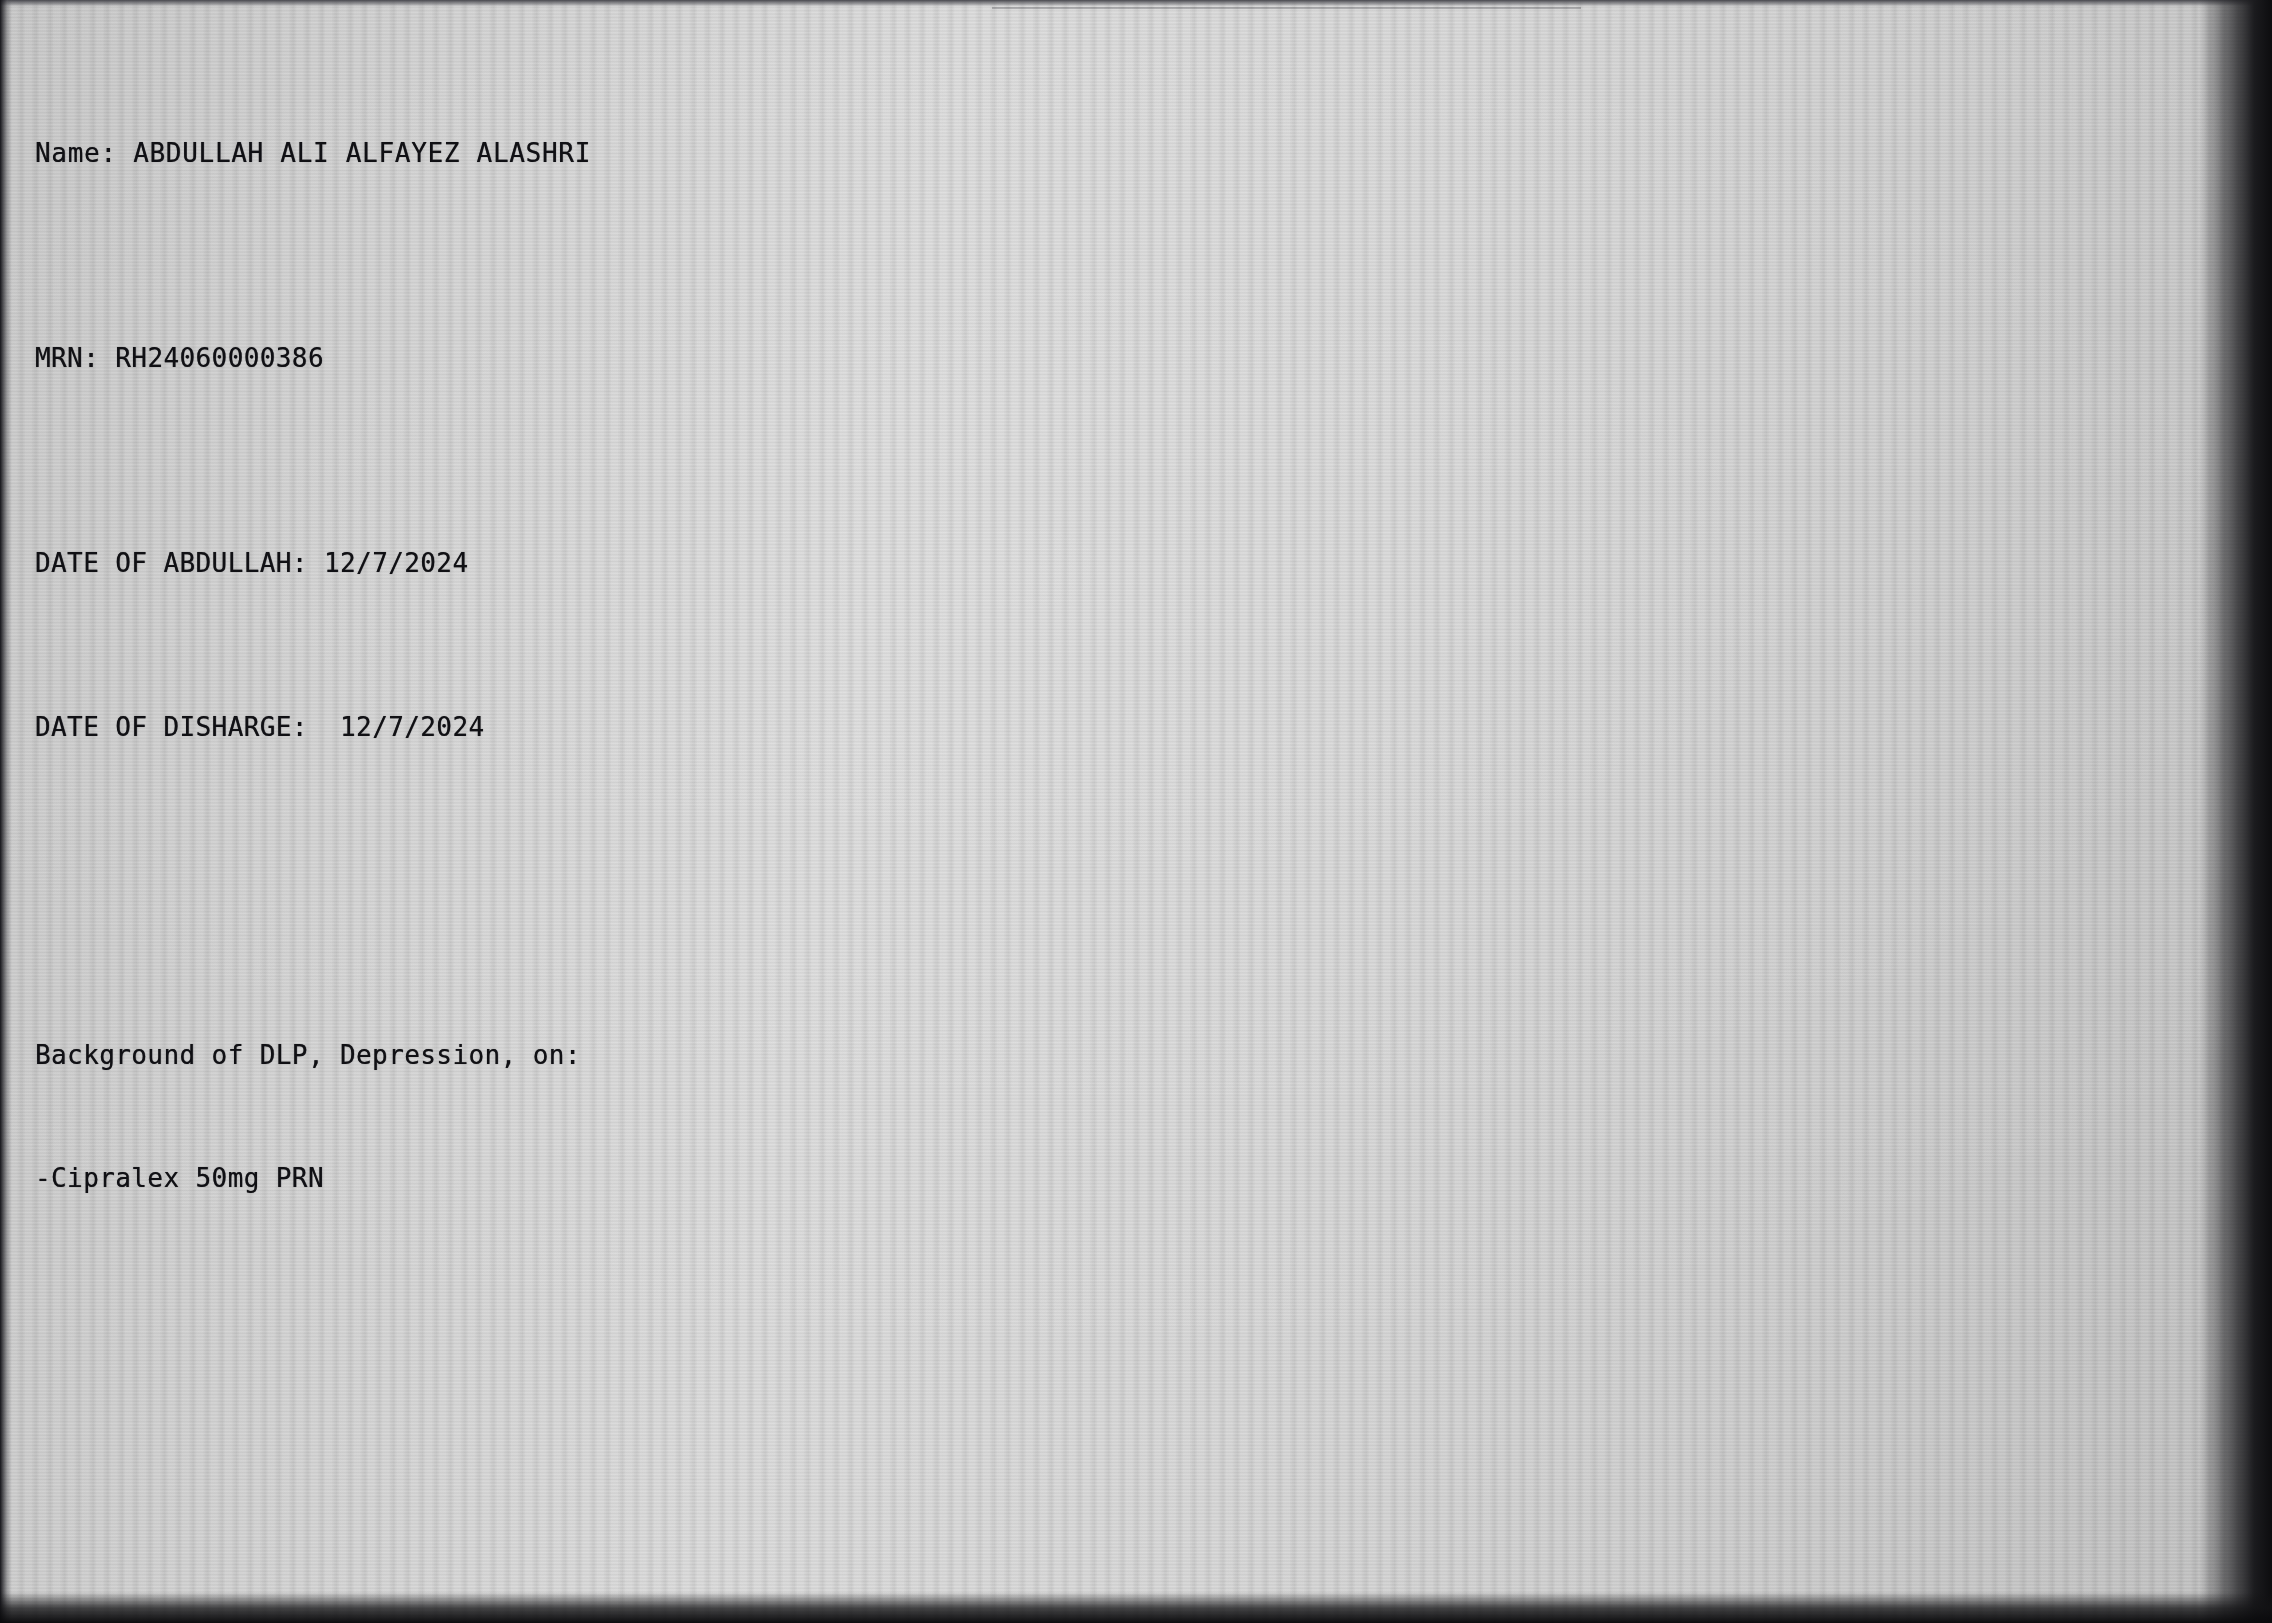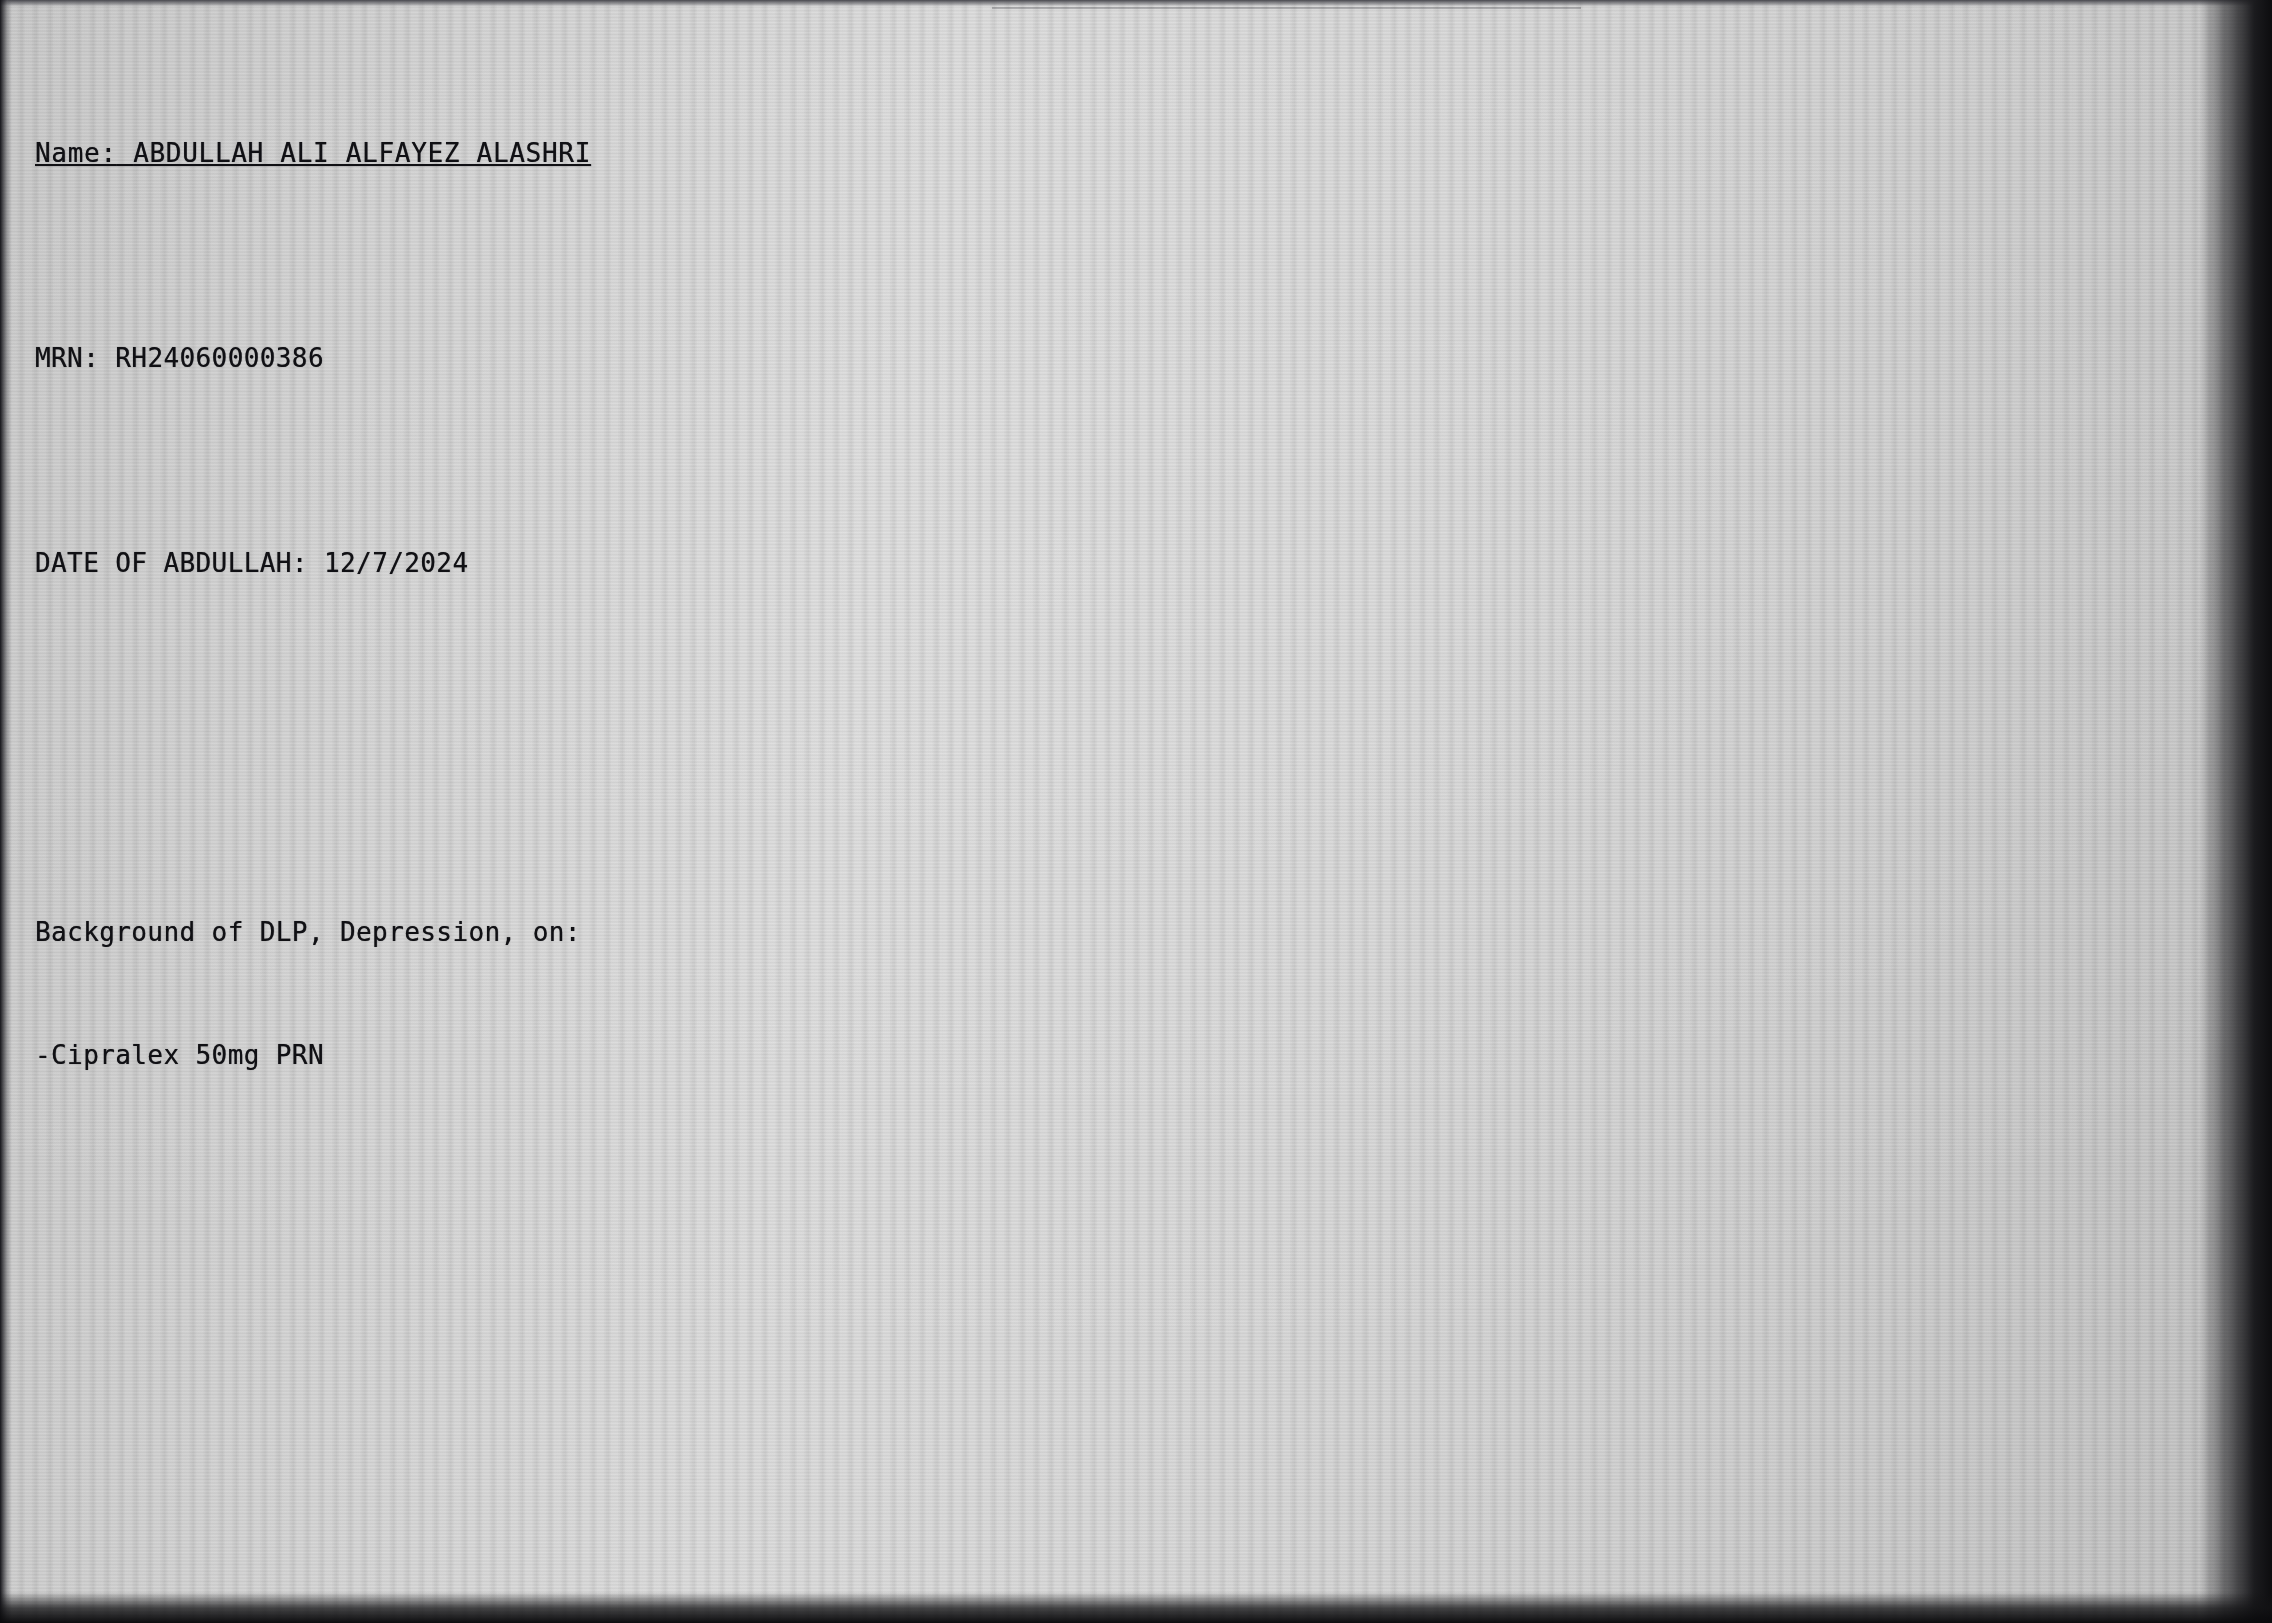--- a/index.html
+++ b/index.html
@@ -114,21 +114,21 @@
     letter-spacing: 0.4px;
     color: #101014;
     text-shadow: 0 0 0.8px rgba(0,0,0,0.55), 0.4px 0.4px 0 rgba(70,70,80,0.35);
     white-space: pre;
   }
   .line {
     height: 41px;
     white-space: pre;
   }
   .blank { height: 41px; }
-  .hdr { letter-spacing: 0.7px; text-decoration: underline; }
+  .hdr { letter-spacing: 0.7px; }
 </style>
 </head>
 <body>
 
 <div id="screen-photo">
   <div class="bezel-top"></div>
   <div class="bezel-left"></div>
   <div class="bezel-right"></div>
   <div class="bezel-bottom"></div>
   <div class="window-edge"></div>
@@ -136,20 +136,21 @@
   <div id="doc">
 
     <div class="line hdr"><span>Name:</span> <span>ABDULLAH ALI ALFAYEZ ALASHRI</span></div>
 
 
     <div class="line"><span>MRN:</span> <span>RH24060000386</span></div>
 
 
     <div class="line"><span>DATE OF ABDULLAH:</span> <span>12/7/2024</span></div>
 
+    <div class="line"><span>DATE OF DISHARGE:</span>  <span>12/7/2024</span></div>
 
     <div class="blank"></div>
 
     <div class="line">Background of DLP, Depression, on:</div>
     <div class="line">-Cipralex 50mg PRN</div>
 
     
 
     
 

